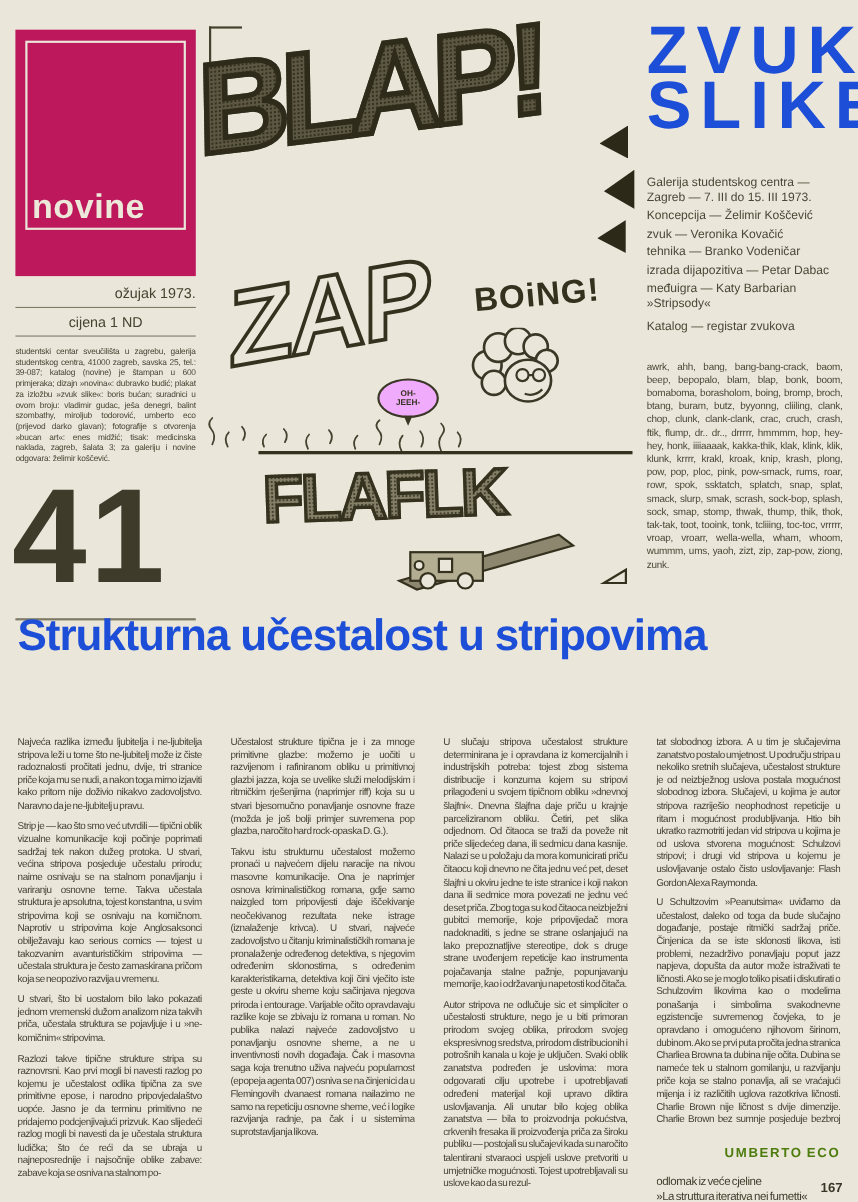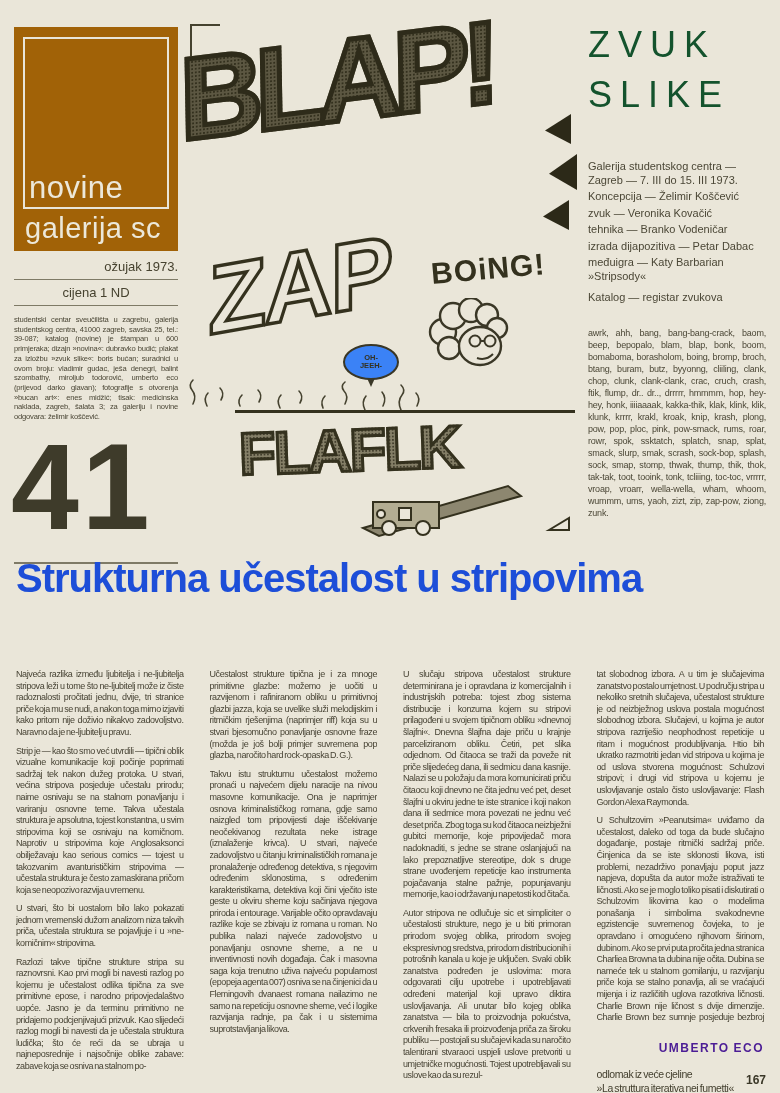--- a/index.html
+++ b/index.html
@@ -7,21 +7,21 @@
   body {
     position:relative; overflow:hidden;
     background:#eae6d9;
     color:#46422f;
     font-family:"Liberation Sans", sans-serif;
     -webkit-font-smoothing:antialiased;
   }
   .rule { position:absolute; height:1px; background:#7e7a66; }
 
   
-  .masthead-box { position:absolute; left:14px; top:27px; width:164px; height:224px; background:#a16207; }
+  .masthead-box { position:absolute; left:14px; top:27px; width:164px; height:224px; background:#be185d;font-weight:bold; }
   .logo-frame { position:absolute; left:9px; top:10px; right:9px; height:172px; border:2px solid #e9e5d9; }
   .logo-novine { position:absolute; left:4px; bottom:1px; font-size:31px; letter-spacing:.5px; color:#ece8da; }
   .logo-galerija { position:absolute; left:11px; bottom:6px; font-size:29px; letter-spacing:.5px; color:#ece8da; }
   .masthead-date { position:absolute; left:14px; top:259px; width:164px; text-align:right; font-size:13px; }
   .masthead-price { position:absolute; left:14px; top:285px; width:164px; text-align:center; font-size:13px; }
   .masthead-credits { position:absolute; left:14px; top:315px; width:164px; font-size:7.6px; line-height:9.7px; letter-spacing:-.2px; text-align:justify; color:#4b4736; }
   .issue-number { position:absolute; left:11px; top:426px; font-size:122px; line-height:1; font-weight:700; letter-spacing:3px; color:#3e3b2a; }
 
   
   .comic { position:absolute; left:185px; top:18px; width:393px; height:562px; }
@@ -33,69 +33,68 @@
     background-size:3.6px 3.6px;
     -webkit-background-clip:text; background-clip:text;
     color:rgba(50,47,29,.30);
   }
   .blap { position:absolute; left:-6px; top:-4px; font-size:116px; font-weight:800; letter-spacing:-8px; white-space:nowrap;
           transform:rotate(-7deg) skewX(-6deg); -webkit-text-stroke:5px #2e2b1a; }
   .zap  { position:absolute; left:22px; top:212px; font-size:96px; font-weight:800; letter-spacing:-2px;
           transform:rotate(-10deg) skewX(-10deg); color:transparent; -webkit-text-stroke:3.5px #34311e; }
   .boing{ position:absolute; left:246px; top:234px; font-size:30px; font-weight:800; letter-spacing:1px;
           transform:rotate(-5deg); color:#34311e; }
-  .bubble { position:absolute; left:158px; top:326px; width:56px; height:36px; background:#3b82f6;
+  .bubble { position:absolute; left:158px; top:326px; width:56px; height:36px; background:#f0abfc;
             border:2px solid #3a3726; border-radius:50%; display:flex; align-items:center; justify-content:center;
             font-size:7.5px; font-weight:700; line-height:8px; text-align:center; color:#34311e; }
   .bubble-tail { position:absolute; left:22px; bottom:-9px; width:0; height:0;
                  border-left:4px solid transparent; border-right:4px solid transparent; border-top:9px solid #3a3726; }
   .squiggles { position:absolute; left:0; top:352px; }
   .character { position:absolute; left:240px; top:280px; }
   .panel-rule { position:absolute; left:50px; top:392px; width:340px; height:3px; background:#34311e; }
   .flaflk { position:absolute; left:54px; top:398px; font-size:60px; font-weight:800; letter-spacing:-2px;
             transform:rotate(-2deg); background-color:#99937a; background-image:radial-gradient(circle,#454130 1px, transparent 1.35px);
             background-size:3.4px 3.4px; -webkit-background-clip:text; background-clip:text;
             color:rgba(64,60,43,.22); -webkit-text-stroke:3px #34311e; }
   .machine { position:absolute; left:118px; top:458px; }
   .wedge { position:absolute; background:#2c2918; clip-path:polygon(100% 0, 100% 100%, 0 55%); }
   .wedge1 { left:360px; top:96px;  width:26px; height:30px; }
   .wedge2 { left:364px; top:136px; width:28px; height:36px; }
   .wedge3 { left:358px; top:182px; width:26px; height:30px; }
 
   
   .exhibit { position:absolute; left:588px; top:20px; width:178px; }
-  .exhibit-title { font-size:36px; font-weight:400; line-height:50px; letter-spacing:8px; color:#14532d; white-space:nowrap; }
+  .exhibit-title { font-size:61px; font-weight:700; line-height:50px; letter-spacing:8px; color:#1d4ed8; white-space:nowrap; }
   .exhibit-credits { margin-top:40px; font-size:11px; line-height:13.5px; color:#4b4736; }
   .exhibit-credits p { margin:3px 0; }
   .catalog-heading { margin-top:8px; font-size:11px; color:#4b4736; }
   .register { margin-top:24px; font-size:9px; line-height:12px; letter-spacing:-.2px; text-align:justify; color:#4b4736; }
 
   
   .article-title { position:absolute; left:16px; top:556px; font-size:40px; font-weight:700; letter-spacing:-1px;
                    white-space:nowrap; color:#1d4ed8; }
   .article-body { position:absolute; left:16px; top:669px; width:748px; height:440px; display:flex; gap:26px; }
   .article-col { flex:1 1 0; overflow:hidden; font-size:9px; line-height:11.6px; letter-spacing:-.4px;
                  word-spacing:-1px; text-align:justify; color:#474334; }
   .article-col p + p { margin-top:7px; }
   .article-col-last { display:flex; flex-direction:column; }
   .col4-text { flex:1 1 auto; overflow:hidden; }
-  .article-author { margin-top:20px; text-align:right; font-size:12px; font-weight:700; letter-spacing:1.5px; color:#4c1d95; }
+  .article-author { margin-top:20px; text-align:right; font-size:12px; font-weight:700; letter-spacing:1.5px; color:#4d7c0f; }
   .article-source { margin-top:12px; font-size:10.5px; line-height:14px; color:#44402f; }
   .page-number { position:absolute; right:14px; bottom:6px; font-size:12px; font-weight:700; color:#3a3727; }
 
   svg { display:block; }
 </style>
 </head>
 <body>
 
 <div class="masthead-box">
   <div class="logo-frame">
     <div class="logo-novine">novine</div>
   </div>
-  <div class="logo-galerija">galerija sc</div>
 </div>
 <div class="masthead-date">ožujak 1973.</div>
 <div class="rule" style="left:14px; top:279px; width:164px;"></div>
 <div class="masthead-price">cijena 1 ND</div>
 <div class="rule" style="left:14px; top:305px; width:164px;"></div>
 <div class="masthead-credits">studentski centar sveučilišta u zagrebu, galerija studentskog centra, 41000 zagreb, savska 25, tel.: 39-087; katalog (novine) je štampan u 600 primjeraka; dizajn »novina«: dubravko budić; plakat za izložbu »zvuk slike«: boris bućan; suradnici u ovom broju: vladimir gudac, ješa denegri, balint szombathy, miroljub todorović, umberto eco (prijevod darko glavan); fotografije s otvorenja »bucan art«: enes midžić; tisak: medicinska naklada, zagreb, šalata 3; za galeriju i novine odgovara: želimir koščević.</div>
 <div class="issue-number">41</div>
 <div class="rule" style="left:14px; top:562px; width:164px; height:2px;"></div>
 
 <div class="comic">

